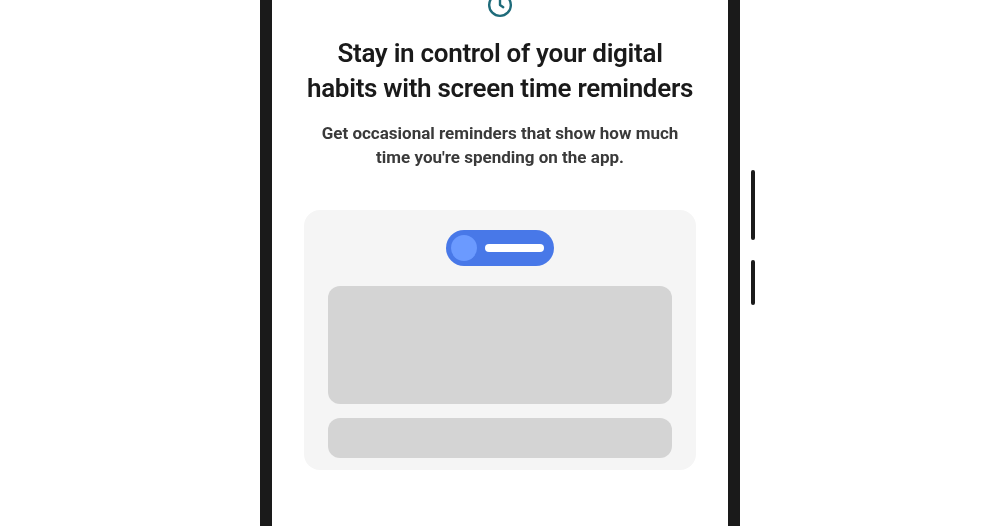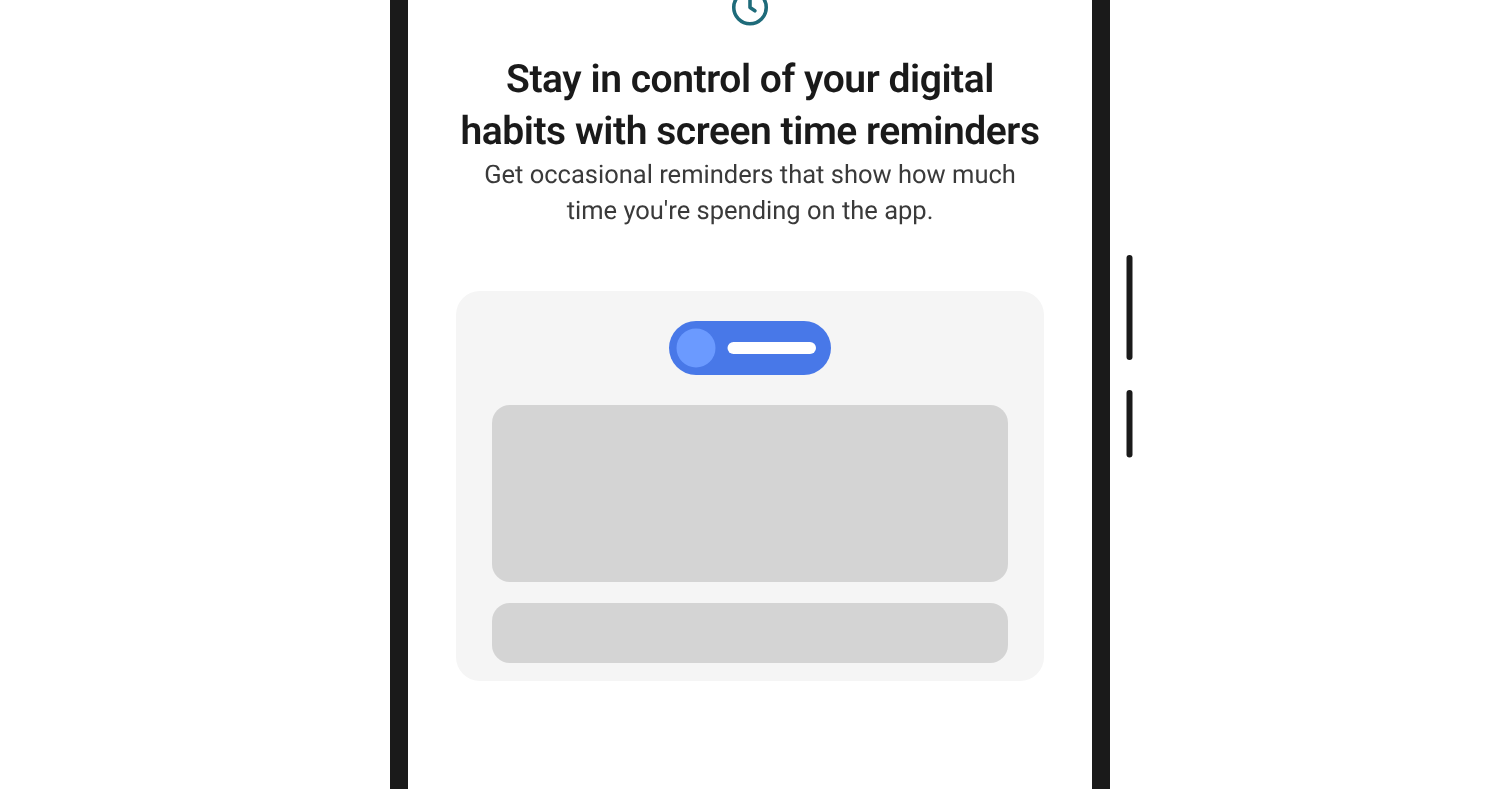--- a/index.html
+++ b/index.html
@@ -69,29 +69,31 @@
     .clock-icon svg {
       width: 26px;
       height: 26px;
     }
     
     .title {
       font-size: 26px;
       font-weight: 600;
       color: #1a1a1a;
       line-height: 1.35;
+      margin-bottom: 16px;
       letter-spacing: -0.3px;
     }
     
     .description {
       font-size: 17px;
       color: #3a3a3a;
       line-height: 1.4;
       margin-bottom: 40px;
       padding: 0 8px;
+      font-weight: bold;
     }
     
     .illustration-container {
       background: #f5f5f5;
       border-radius: 16px;
       padding: 20px 24px 0 24px;
       margin: 0 4px;
       height: 260px;
       overflow: hidden;
     }

